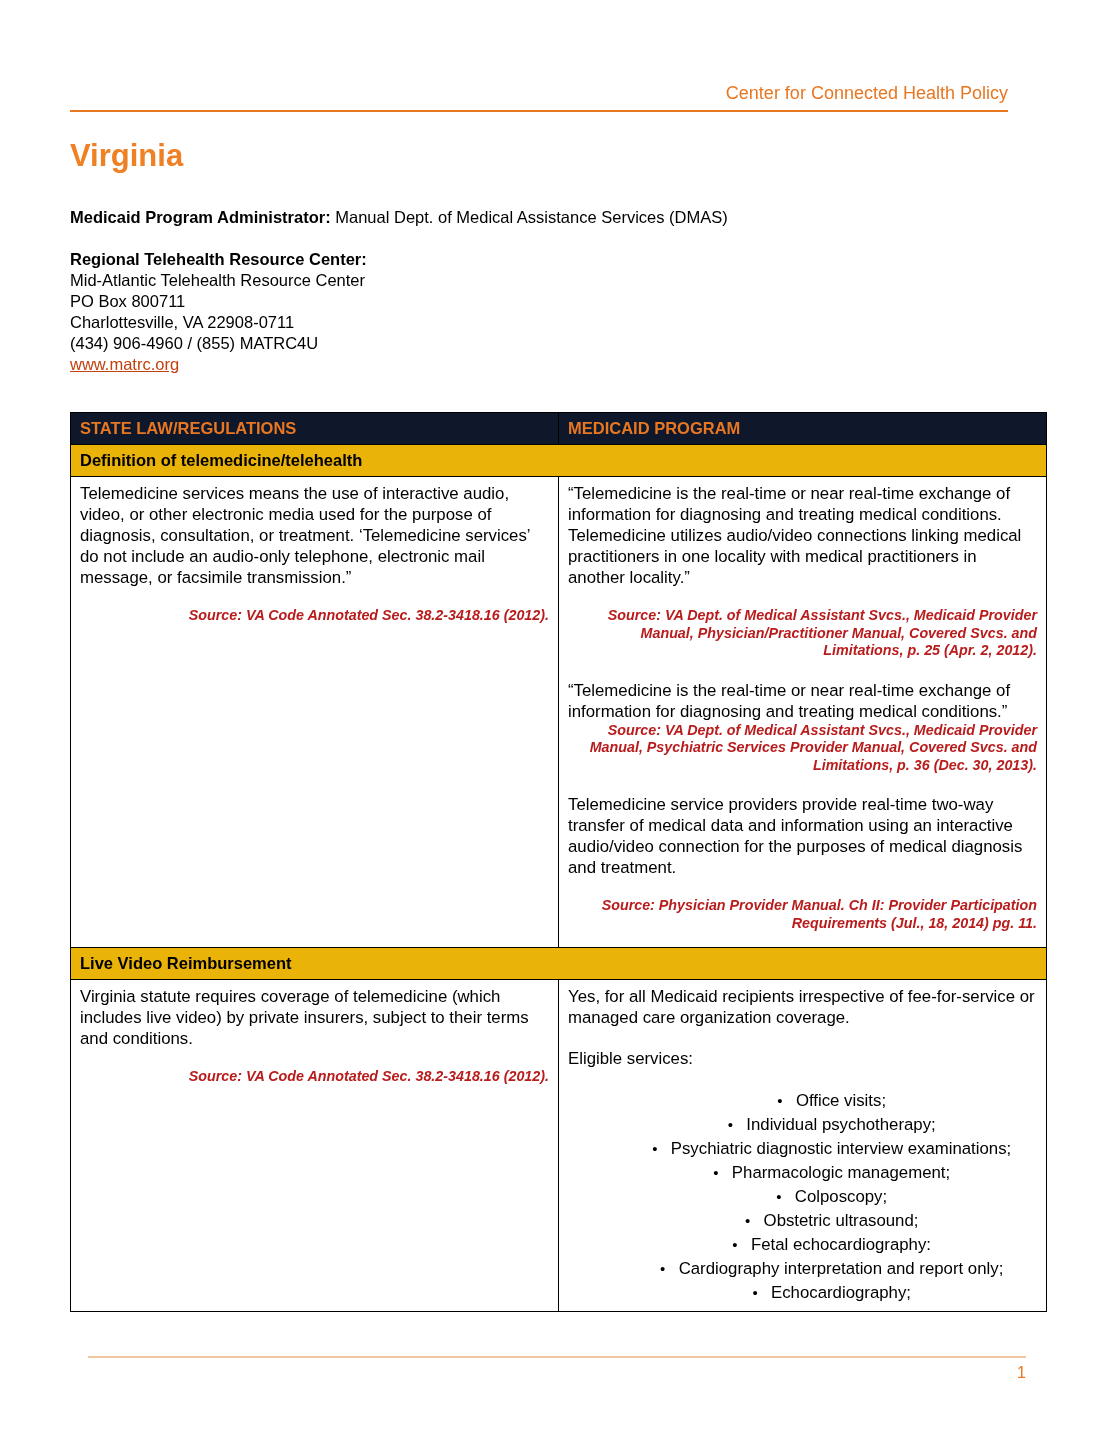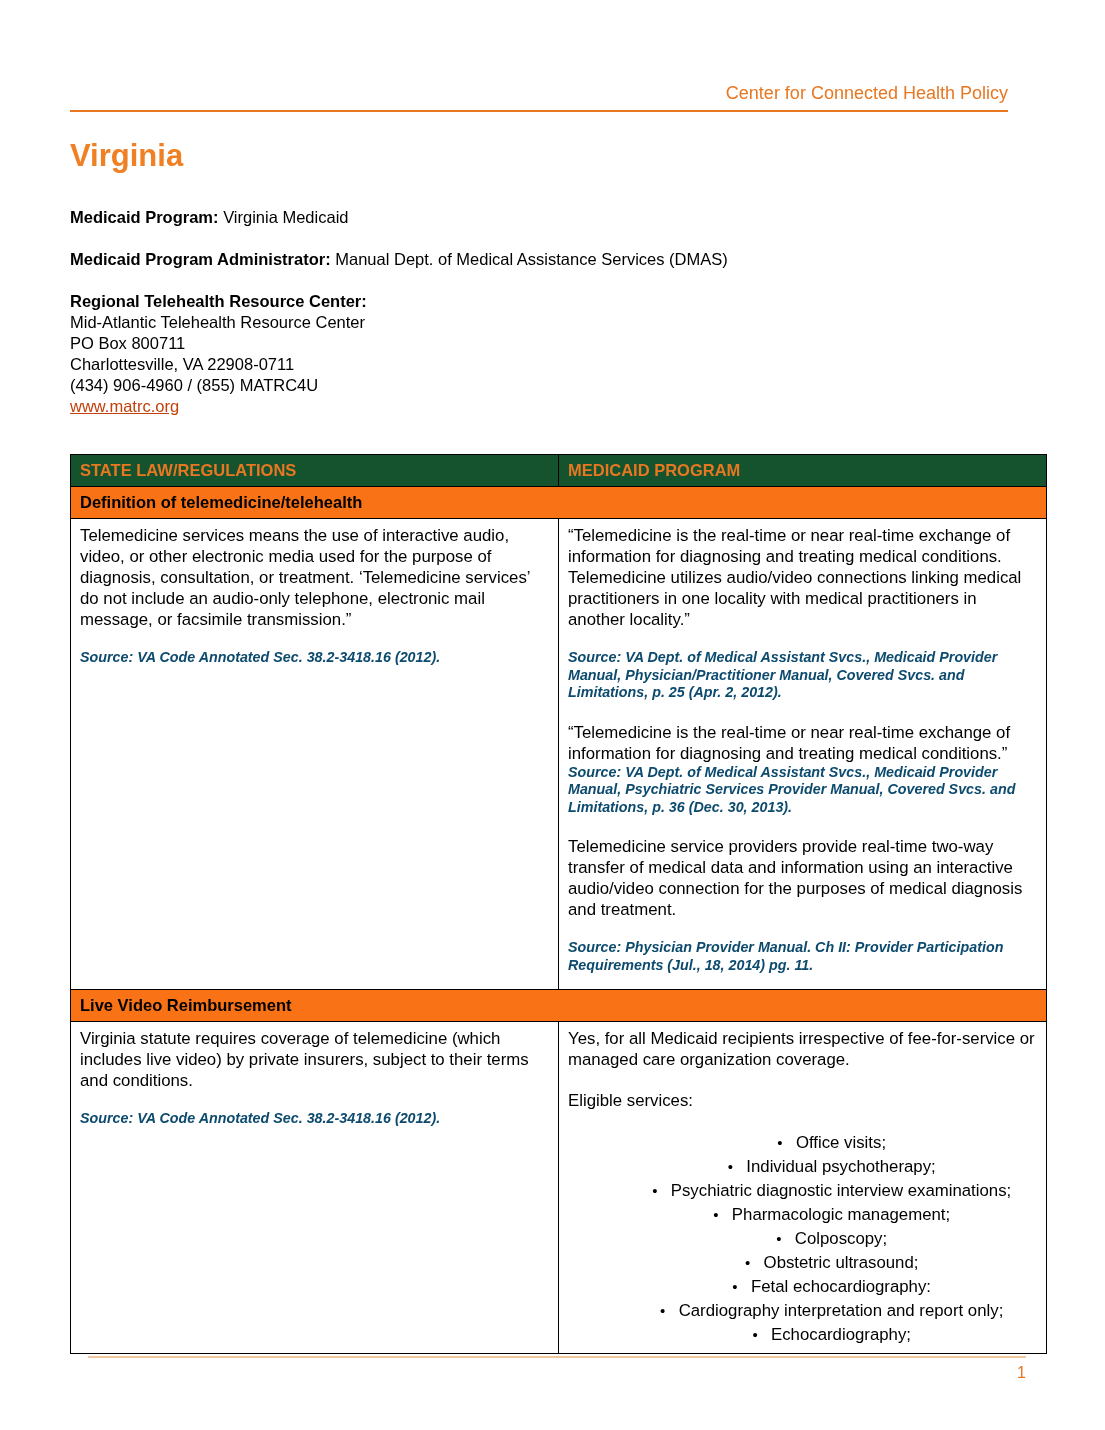--- a/index.html
+++ b/index.html
@@ -49,43 +49,44 @@
     table-layout:fixed;
   }
   table.policy td,table.policy th{
     border:1px solid #000;
     vertical-align:top;
     padding:6px 9px;
     width:469px;
     text-align:left;
   }
   th.colhead{
-    background:#14532d;
+    background:#0f172a;
     color:#E87722;
     font-size:16.5px;
     font-weight:bold;
     padding:8px 9px;
   }
   td.sectionhead{
-    background:#f97316;
+    background:#eab308;
     font-weight:bold;
     font-size:16.5px;
     padding:7px 9px;
     margin-left:44px;
   }
   td.cell{font-size:16.8px;line-height:21px;}
   .cell p.cell-text{margin:0 0 0 0;}
   .cell p + p.cell-text{margin-top:20px;}
   .cell p.source{
-    color:#0c4a6e;
+    color:#b91c1c;
     font-weight:bold;
     font-style:italic;
     font-size:14.3px;
     line-height:17.5px;
     margin:0;
+    text-align:right;
   }
   .cell p + p.source{margin-top:19px;}
   .cell p + p.source.tight{margin-top:0;}
   .cell ul.cell-bullets{
     list-style:none;
     margin:20px 0 0 0;
     padding:0 0 0 45px;
     text-align:center;
   }
   .cell ul.cell-bullets li{
@@ -118,21 +119,20 @@
 
 <div class="page">
 
   <div class="doc-header">
     <span class="brand">Center for Connected Health Policy</span>
   </div>
 
   <h1 class="title">Virginia</h1>
 
   <div class="info">
-    <p><b>Medicaid Program:</b><span> Virginia Medicaid</span></p>
     <p><b>Medicaid Program Administrator:</b><span>  Manual Dept. of Medical Assistance Services (DMAS)</span></p>
     <p class="addr"><b>Regional Telehealth Resource Center:</b></p>
     <p class="addr">Mid-Atlantic Telehealth Resource Center</p>
     <p class="addr">PO Box 800711</p>
     <p class="addr">Charlottesville, VA 22908-0711</p>
     <p class="addr">(434) 906-4960 / (855) MATRC4U</p>
     <p class="addr"><a class="link">www.matrc.org</a></p>
   </div>
 
   <table class="policy">

